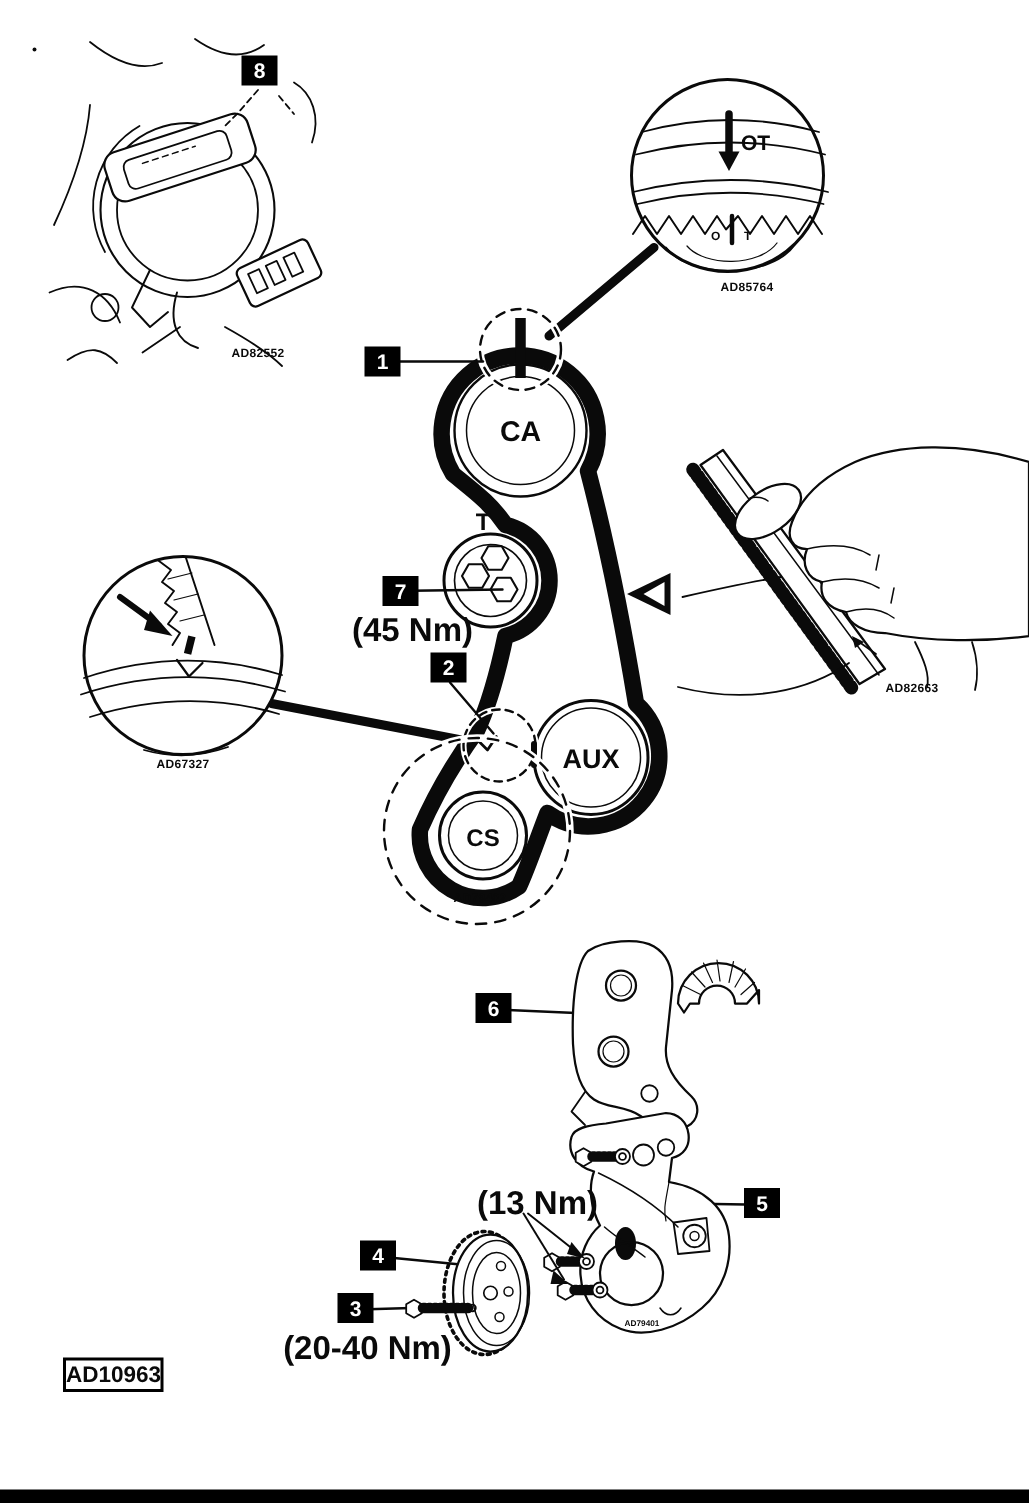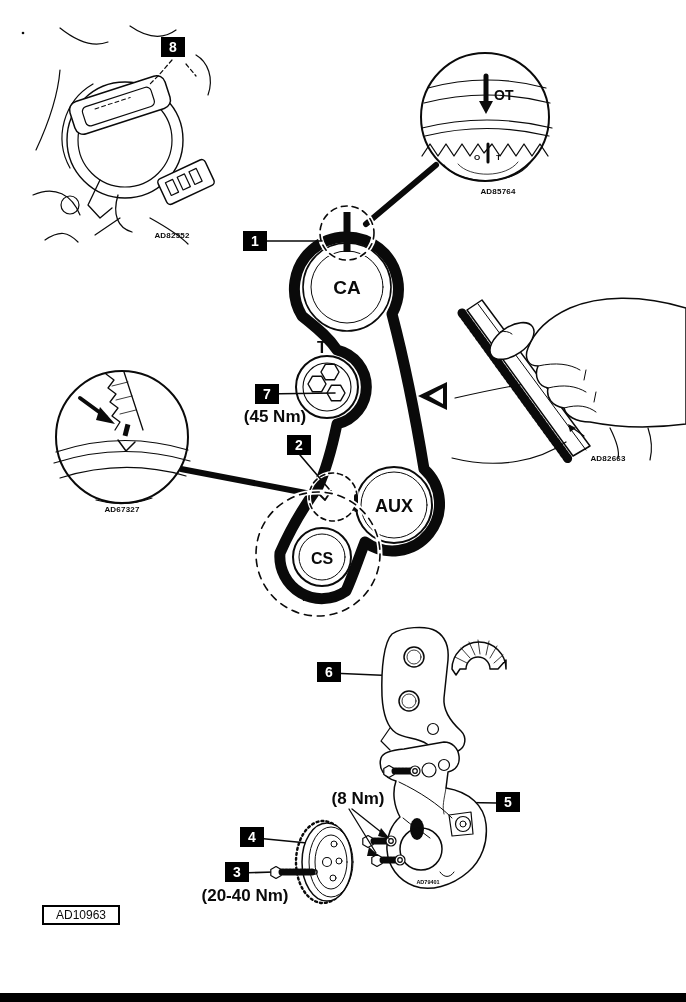--- a/index.html
+++ b/index.html
@@ -8,23 +8,23 @@
   #art{position:absolute;left:0;top:0;}
   svg text{font-family:"Liberation Sans",sans-serif;fill:#0a0a0a;}
   .plabel{font-weight:bold;}
   .code{font-size:8px;font-weight:bold;letter-spacing:.2px;}
   .codetiny{font-size:5.5px;font-weight:bold;}
   .mark-big{font-size:14px;font-weight:bold;}
   .mark-sm{font-size:8px;font-weight:bold;}
   .callout{position:absolute;width:24px;height:20px;background:#000;color:#fff;
            display:flex;align-items:center;justify-content:center;
            font-size:14px;font-weight:bold;z-index:5;}
-  .torque{position:absolute;font-weight:bold;font-size:17px;text-align:center;z-index:4;white-space:nowrap;}
+  .torque{position:absolute;font-weight:bold;font-size:22px;text-align:center;z-index:4;white-space:nowrap;}
   .codebox{position:absolute;left:42px;top:905px;border:2px solid #000;background:#fff;
-           padding:1px 12px;font-size:12px;font-weight:normal;z-index:4;}
+           padding:1px 0;font-size:15px;font-weight:bold;z-index:4;}
   .bottombar{position:absolute;left:0;top:993px;width:686px;height:9px;background:#000;z-index:4;}
 </style>
 </head>
 <body>
 
 <div id="page">
 
   <svg id="art" width="686" height="1002" viewBox="0 0 686 1002" fill="none" stroke="#0a0a0a" stroke-linecap="round" stroke-linejoin="round">
 
     <circle cx="23" cy="33" r="1.3" fill="#0a0a0a" stroke="none"></circle>
@@ -271,19 +271,19 @@
   <div class="callout" style="left:161px;top:37px">8</div>
   <div class="callout" style="left:243px;top:231px">1</div>
   <div class="callout" style="left:255px;top:384px">7</div>
   <div class="callout" style="left:287px;top:435px">2</div>
   <div class="callout" style="left:317px;top:662px">6</div>
   <div class="callout" style="left:496px;top:792px">5</div>
   <div class="callout" style="left:240px;top:827px">4</div>
   <div class="callout" style="left:225px;top:862px">3</div>
 
   <div class="torque" style="left:234px;top:407px;width:82px">(45 Nm)</div>
-  <div class="torque" style="left:318px;top:789px;width:80px">(8 Nm)</div>
+  <div class="torque" style="left:318px;top:789px;width:80px">(13 Nm)</div>
   <div class="torque" style="left:186px;top:886px;width:118px">(20-40 Nm)</div>
 
   <div class="codebox">AD10963</div>
   <div class="bottombar"></div>
 
 </div>
 
 </body></html>

